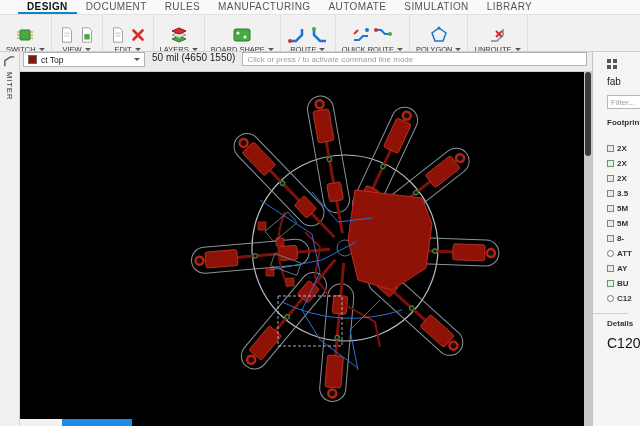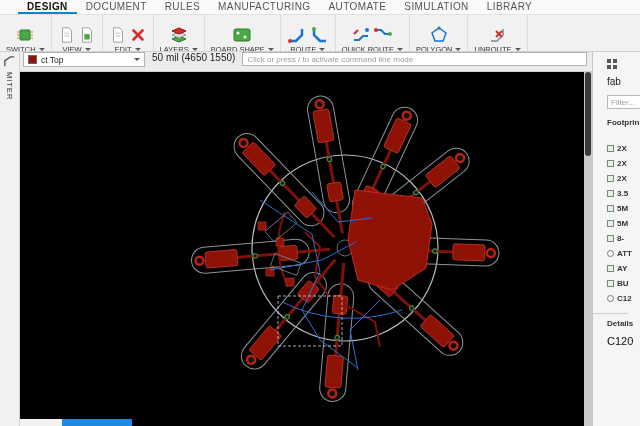--- a/index.html
+++ b/index.html
@@ -46,21 +46,21 @@
   .rp-filter { width:110px; height:14px; border:1px solid #b7b7b7; background:#fff; font-size:8px; padding:0 3px; margin-bottom:9px; font-family:"Liberation Sans", sans-serif; flex:0 0 auto; }
   .rp-filter::placeholder { color:#9c9c9c; }
   .rp-section { font-size:8px; font-weight:bold; color:#333; margin-bottom:14px; white-space:nowrap; }
   .rp-list { display:flex; flex-direction:column;font-weight:bold; }
   .rp-item { height:15px; display:flex; align-items:center; gap:3px; white-space:nowrap; }
   .rp-item .fpicon { width:7px; height:7px; background:#e8efe8; border:1px solid #6f8f6f; flex:0 0 auto; }
   .rp-item .fpicon.circle { border-radius:50%; background:#fff; border-color:#777; }
   .rp-item .lbl { font-size:8px; color:#333; }
   .rp-divider { height:1px; background:#d0d0d0; margin:7px 0 5px -14px; }
   .rp-details { font-size:8px; font-weight:bold; color:#333; white-space:nowrap; margin-bottom:7px; }
-  .rp-selected { font-size:11px; color:#111; white-space:nowrap; }
+  .rp-selected { font-size:14px; color:#111; white-space:nowrap; }
 
   svg { display:block; }
 </style>
 </head>
 <body>
 
 <div class="window">
 
   <div class="tabbar">
     <div class="tab active">DESIGN</div>

